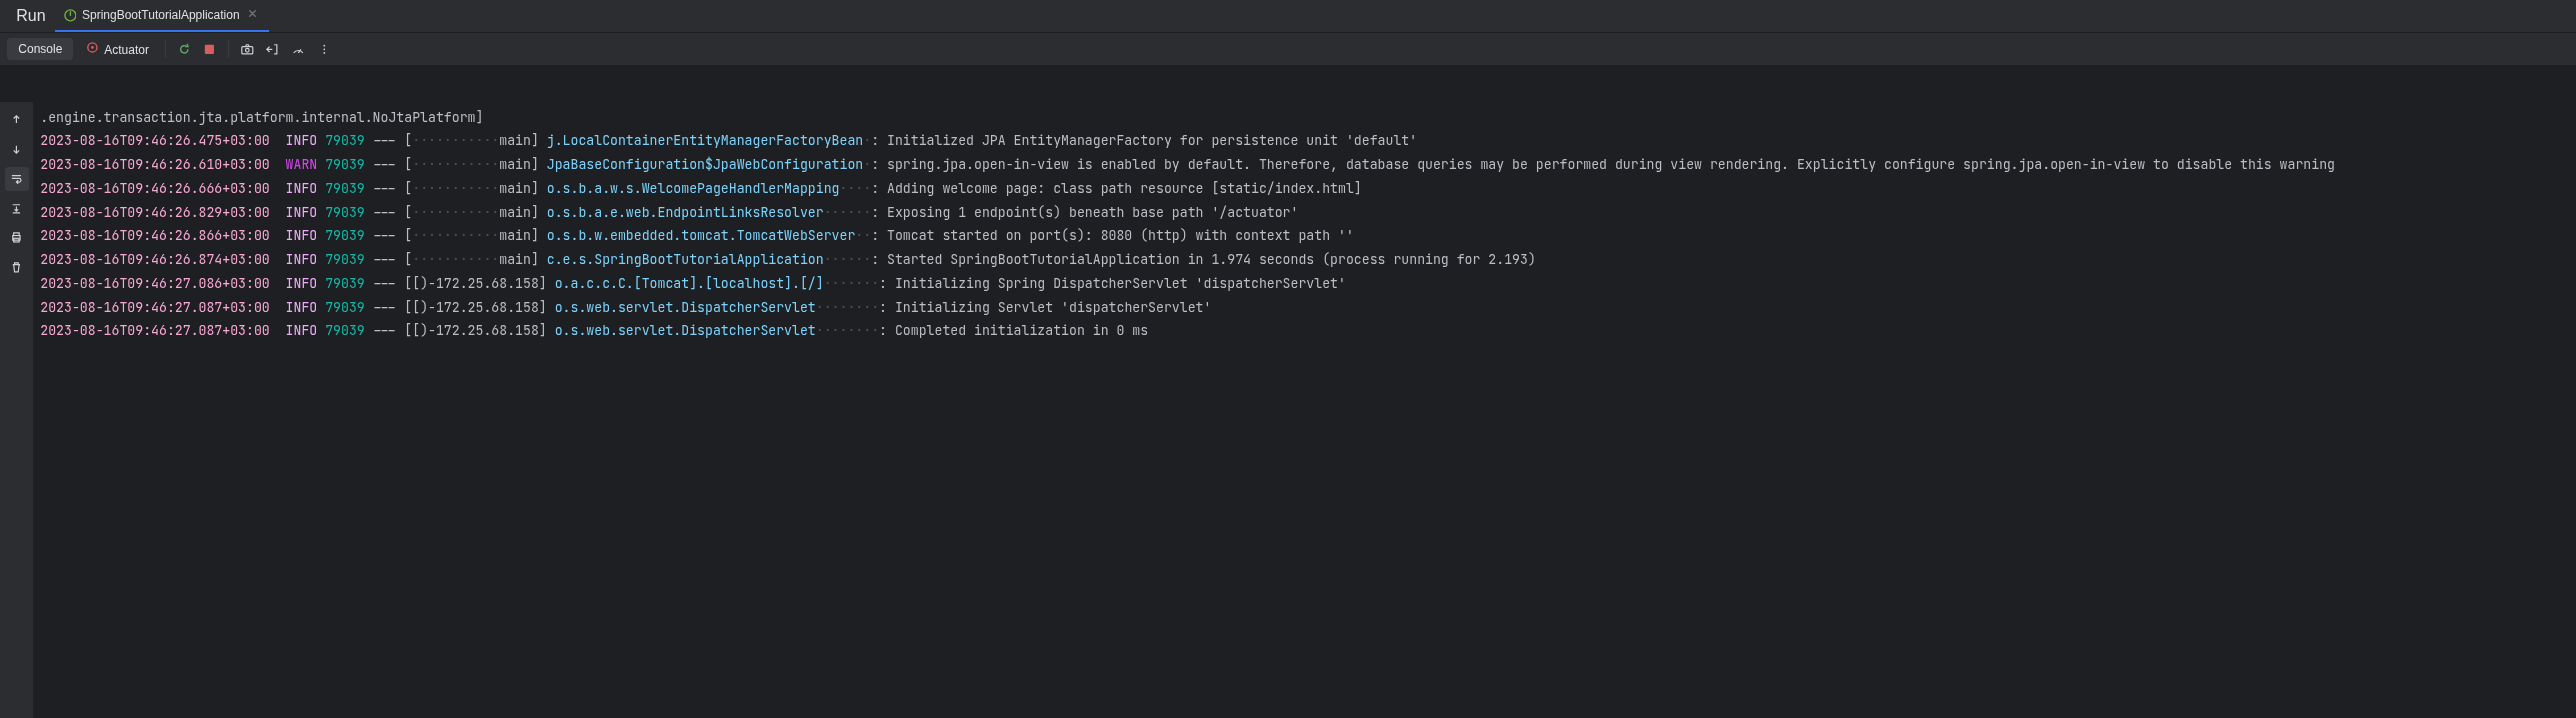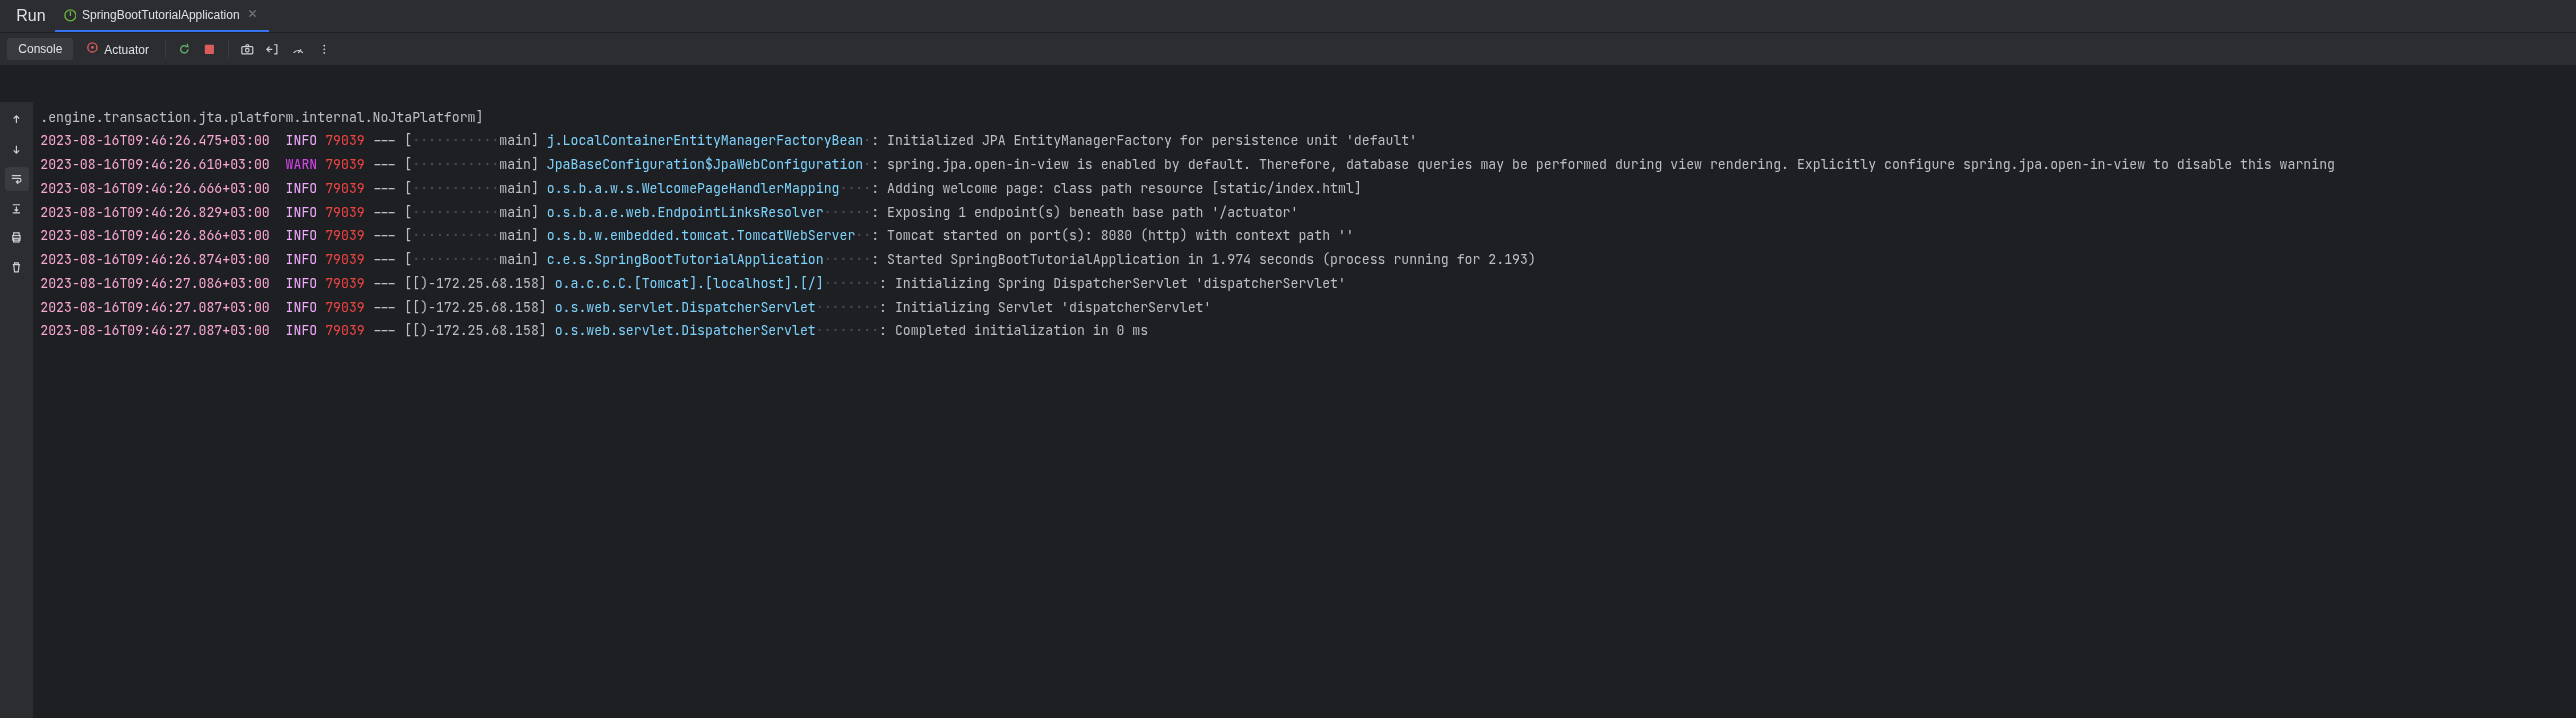--- a/index.html
+++ b/index.html
@@ -127,21 +127,21 @@
       overflow-y: auto;
       white-space: pre-wrap;
       word-break: break-all;
     }
     .log-line {
       color: #bcbec4;
     }
     .ts { color: #f9a8d4; }
     .info { color: #f0abfc; }
     .warn { color: #d946ef; }
-    .pid { color: #ef4444; }
+    .pid { color: #14b8a6; }
     .sep { color: #bcbec4; }
     .thread { color: #bcbec4; }
     .dots { color: #4b4d52; }
     .logger { color: #7dd3fc; }
     .msg { color: #bcbec4; }
     .truncated { color: #bcbec4; }
   </style>
 </head>
 <body>
 

